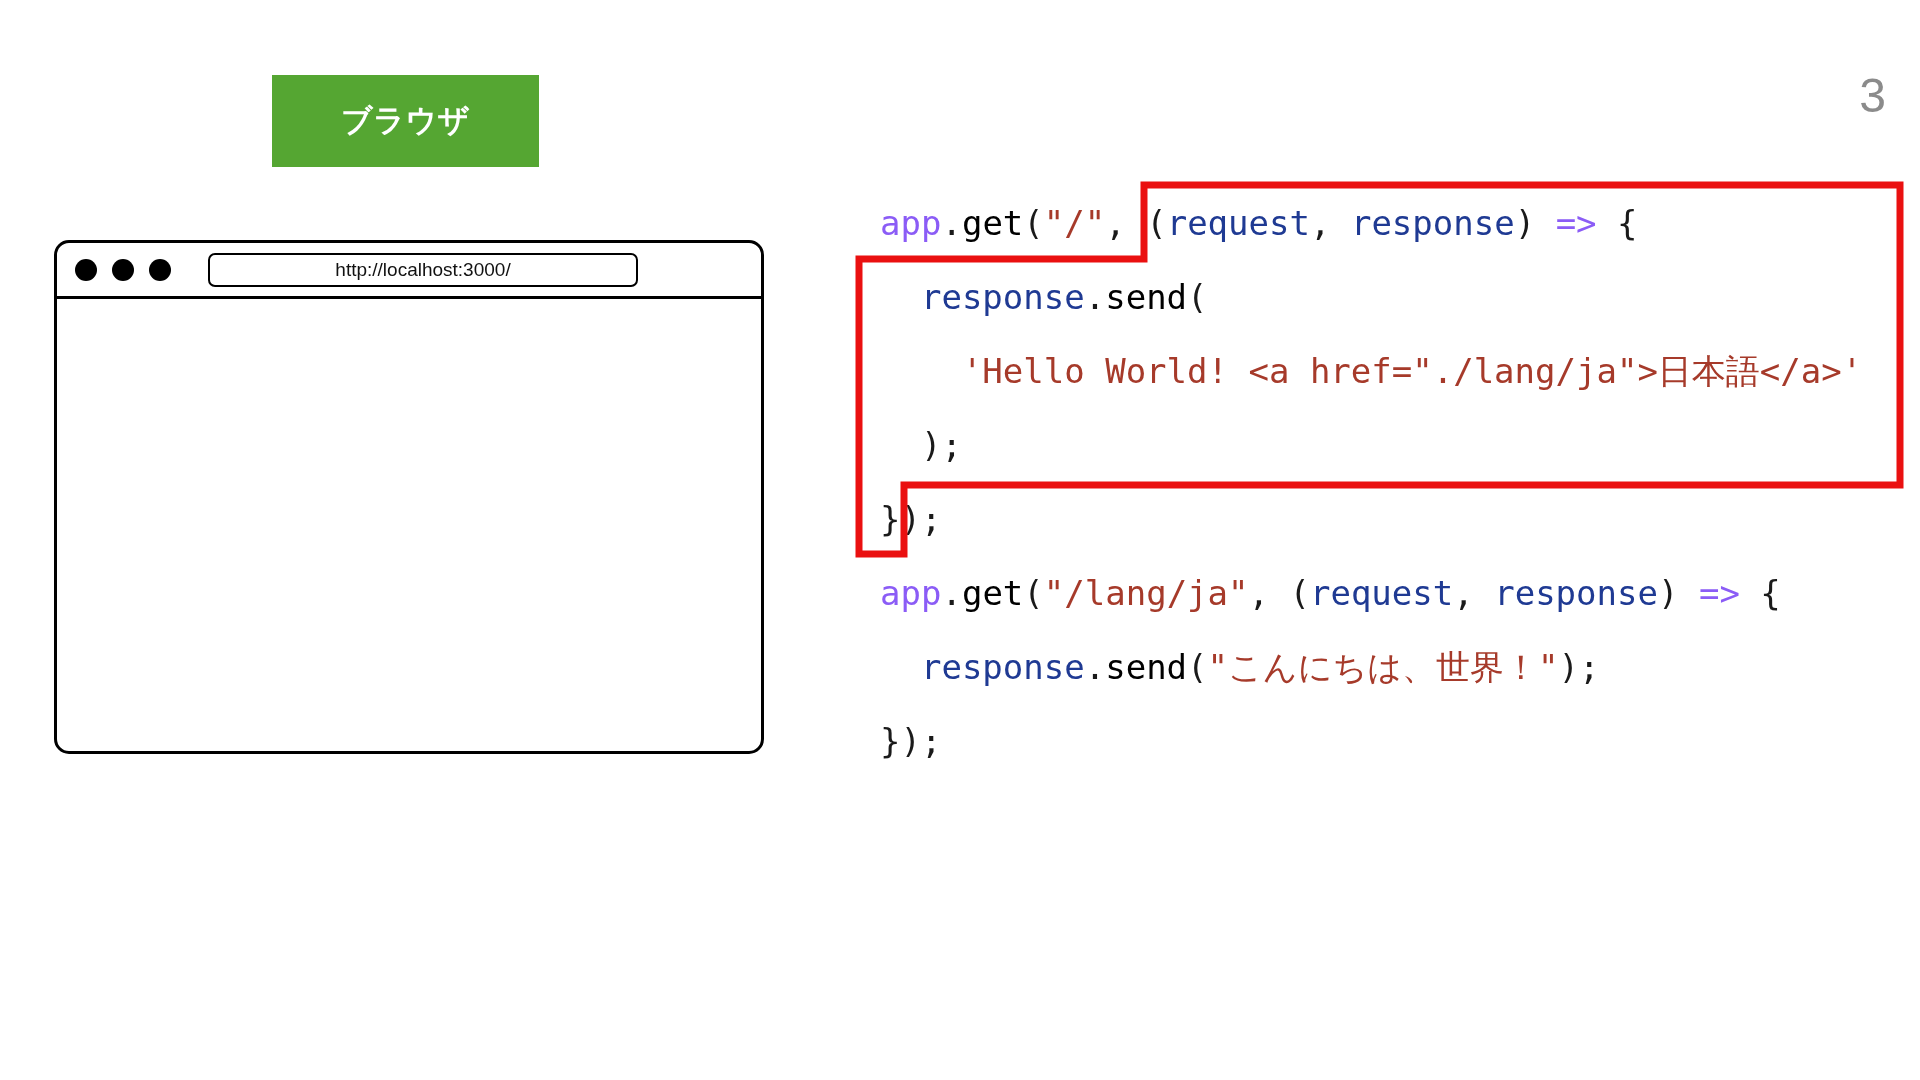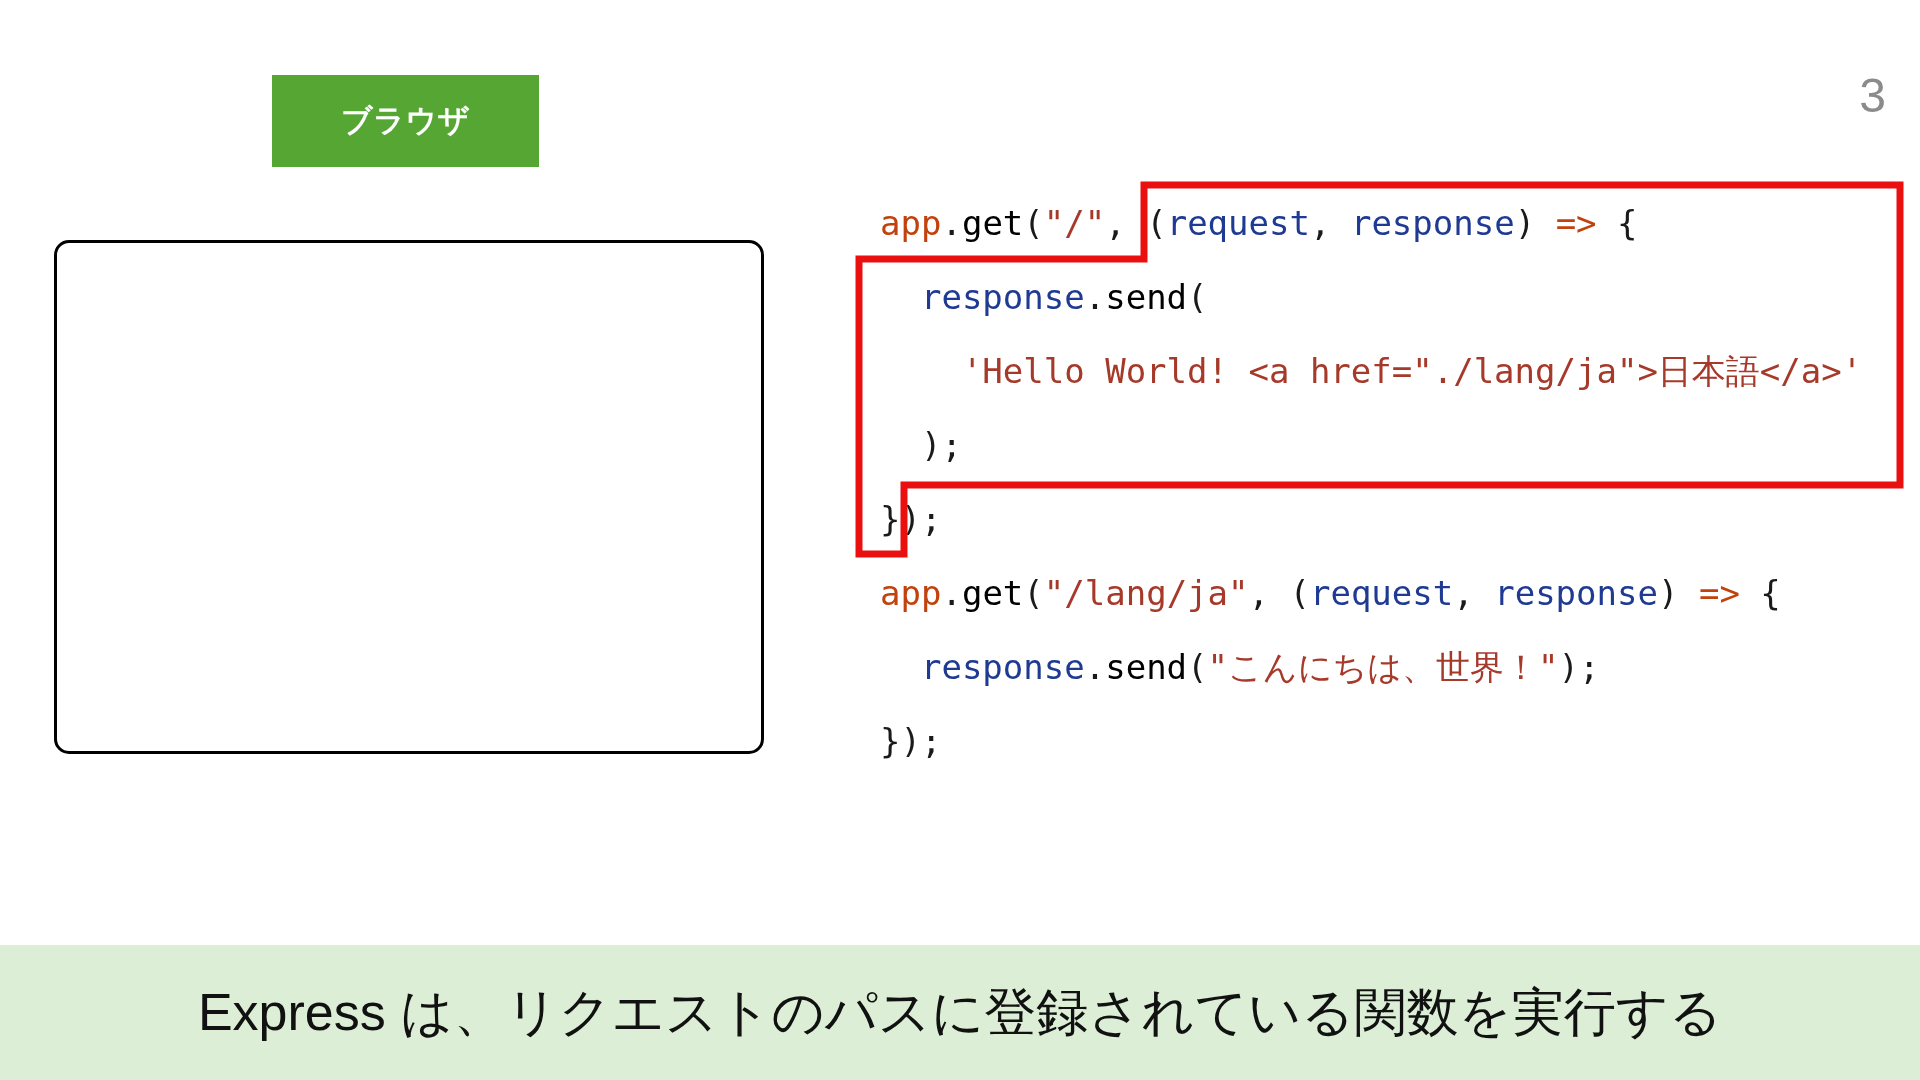--- a/index.html
+++ b/index.html
@@ -33,21 +33,21 @@
   .url-bar span{font-size:19px;color:#111;}
   .browser-body{height:452px;}
   
   .code{
     position:absolute;left:880px;top:186px;
     font-family:"DejaVu Sans Mono","Liberation Mono",monospace;
     font-size:34px;line-height:74px;
   }
   .code-line{white-space:pre;height:74px;}
   .tok-plain{color:#1a1a1a;}
-  .tok-blue{color:#c2410c;text-align:center;}
+  .tok-blue{color:#8b5cf6;text-align:center;}
   .tok-navy{color:#1f3a93;}
   .tok-olive{color:#000000;}
   .tok-string{color:#a63a2a;}
   
   .highlight{
     position:absolute;left:0;top:0;pointer-events:none;
   }
   .highlight polygon{fill:none;stroke:#ea1010;stroke-width:7;stroke-linejoin:miter;}
   
   .footer{
@@ -58,35 +58,40 @@
 </style>
 </head>
 <body>
 
 <div class="slide">
 
   <div class="label label-browser">ブラウザ</div>
   <div class="page-number">3</div>
 
   <div class="browser-window">
+    <div class="browser-titlebar">
+      <span class="dot"></span>
+      <span class="dot"></span>
+      <span class="dot"></span>
+      <div class="url-bar">
+        <span>http://localhost:3000/</span>
+      </div>
+    </div>
     <div class="browser-body"></div>
   </div>
 
   <div class="code">
     <div class="code-line"><span class="tok-blue">app</span><span class="tok-plain">.</span><span class="tok-olive">get</span><span class="tok-plain">(</span><span class="tok-string">"/"</span><span class="tok-plain">, (</span><span class="tok-navy">request</span><span class="tok-plain">, </span><span class="tok-navy">response</span><span class="tok-plain">) </span><span class="tok-blue">=&gt;</span><span class="tok-plain"> {</span></div>
     <div class="code-line"><span class="tok-plain">  </span><span class="tok-navy">response</span><span class="tok-plain">.</span><span class="tok-olive">send</span><span class="tok-plain">(</span></div>
     <div class="code-line"><span class="tok-plain">    </span><span class="tok-string">'Hello World! &lt;a href="./lang/ja"&gt;日本語&lt;/a&gt;'</span></div>
     <div class="code-line"><span class="tok-plain">  );</span></div>
     <div class="code-line"><span class="tok-plain">});</span></div>
     <div class="code-line"><span class="tok-blue">app</span><span class="tok-plain">.</span><span class="tok-olive">get</span><span class="tok-plain">(</span><span class="tok-string">"/lang/ja"</span><span class="tok-plain">, (</span><span class="tok-navy">request</span><span class="tok-plain">, </span><span class="tok-navy">response</span><span class="tok-plain">) </span><span class="tok-blue">=&gt;</span><span class="tok-plain"> {</span></div>
     <div class="code-line"><span class="tok-plain">  </span><span class="tok-navy">response</span><span class="tok-plain">.</span><span class="tok-olive">send</span><span class="tok-plain">(</span><span class="tok-string">"こんにちは、世界！"</span><span class="tok-plain">);</span></div>
     <div class="code-line"><span class="tok-plain">});</span></div>
   </div>
 
   <svg class="highlight" width="1920" height="1080" viewBox="0 0 1920 1080">
     <polygon points="1144,185 1900,185 1900,485 904,485 904,554 859,554 859,259 1144,259"></polygon>
   </svg>
 
-  <div class="footer">
-    <span>Express は、リクエストのパスに登録されている関数を実行する</span>
-  </div>
 
 </div>
 
 </body></html>

